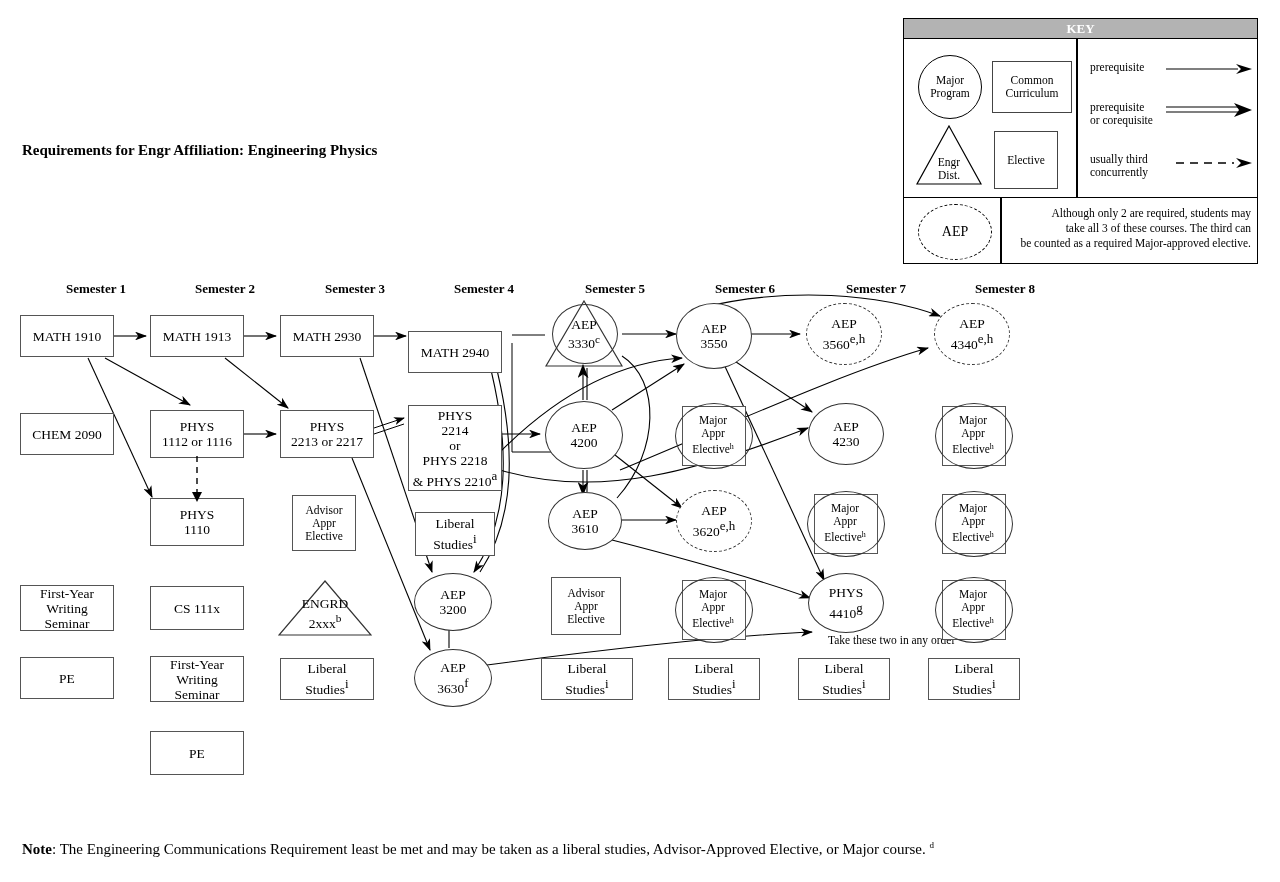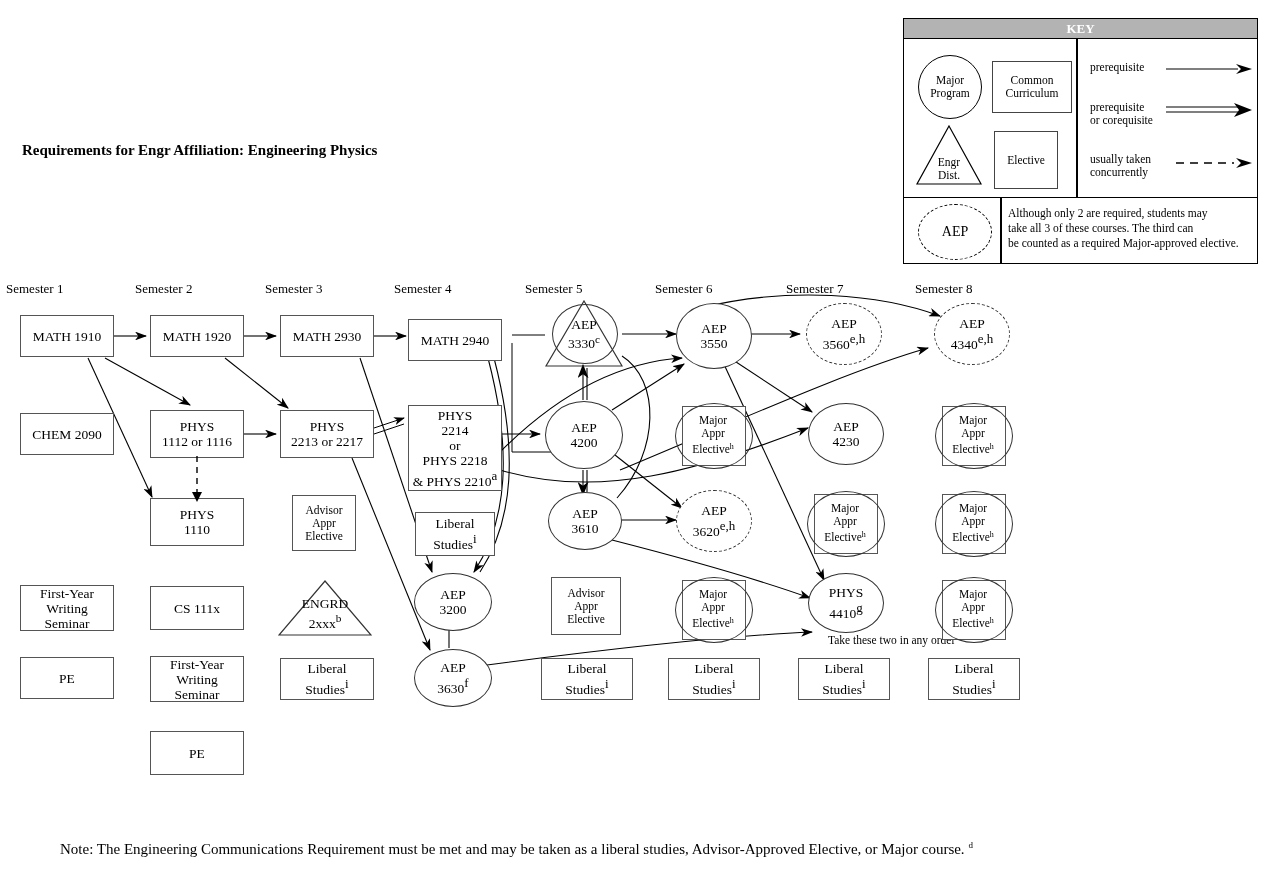--- a/index.html
+++ b/index.html
@@ -6,25 +6,25 @@
   body{width:1280px;height:882px;position:relative;overflow:hidden;
        font-family:"Liberation Serif",serif;color:#000;}
   #canvas{position:absolute;left:0;top:0;width:1280px;height:882px;}
   svg#edges{position:absolute;left:0;top:0;width:1280px;height:882px;pointer-events:none;}
 
   
   .title{position:absolute;left:22px;top:88px;font-size:22px;font-weight:bold;letter-spacing:.2px;}
   .subtitle{position:absolute;left:22px;top:142px;font-size:15px;font-weight:bold;}
   .reqtext{position:absolute;left:22px;top:185px;font-size:15px;line-height:22px;white-space:pre-line;}
   .footnote{position:absolute;left:22px;top:840px;font-size:15px;}
-  .footnote b{font-weight:normal;margin-left:38px;}
+  .footnote b{font-weight:bold;}
   .footnote sup{font-size:9px;}
 
   
-  .sem-head{position:absolute;font-size:13px;font-weight:normal;text-align:left;width:120px;}
+  .sem-head{position:absolute;font-size:13px;font-weight:bold;text-align:right;width:120px;}
 
   
   .node{position:absolute;box-sizing:border-box;display:flex;align-items:center;
         justify-content:center;text-align:center;font-size:13.5px;line-height:15px;}
   .node .lbl{position:relative;z-index:2;white-space:pre-line;}
   .node sup{font-size:13px;vertical-align:super;}
 
   .box{border:1px solid #555;background:#fff;}
   .circ{border:1px solid #333;border-radius:50%;background:#fff;}
   .dashcirc{border:1.4px dashed #333;border-radius:50%;background:#fff;}
@@ -66,21 +66,21 @@
        display:flex;align-items:center;justify-content:center;text-align:center;font-size:11.5px;line-height:13px;}
   #key .ktri{position:absolute;left:12px;top:86px;width:66px;height:60px;}
   #key .ktri .lbl{position:absolute;left:0;right:0;bottom:3px;text-align:center;font-size:11.5px;line-height:13px;}
   #key .kbox2{position:absolute;left:90px;top:92px;width:62px;height:56px;border:1px solid #444;
        display:flex;align-items:center;justify-content:center;font-size:11.5px;}
   #key .klegend{position:absolute;left:186px;font-size:11.5px;line-height:13px;}
   #key .krow2{position:relative;height:66px;}
   #key .kdash{position:absolute;left:14px;top:6px;width:72px;height:54px;border:1.4px dashed #000;
        border-radius:50%;display:flex;align-items:center;justify-content:center;font-size:14px;}
   #key .kdiv2{position:absolute;left:96px;top:0;bottom:0;width:1.5px;background:#000;}
-  #key .knote{position:absolute;left:104px;top:8px;right:6px;font-size:11.5px;line-height:15px;white-space:pre-line;}
+  #key .knote{position:absolute;left:104px;top:8px;right:6px;font-size:11.5px;line-height:15px;white-space:pre-line;text-align:right;}
 </style>
 </head>
 <body>
 
 <div id="canvas">
 
   <svg id="edges" viewBox="0 0 1280 882">
     <defs>
       <marker id="ah" markerWidth="11" markerHeight="8" refX="10" refY="4" orient="auto">
         <path d="M0,0 L11,4 L0,8 L3,4 Z" fill="#000"></path>
@@ -157,21 +157,21 @@
       <path d="M620,470 C740,420 850,370 928,348"></path>
 
       <path d="M612,540 C690,560 760,580 810,598"></path>
 
       <path d="M487,665 C600,650 720,636 812,632"></path>
     </g>
   </svg>
 
   <div class="subtitle">Requirements for Engr Affiliation:  Engineering Physics</div>
 
-  <div class="footnote"><b>Note</b><span>: The Engineering Communications Requirement must be met and may be taken as a liberal studies, Advisor-Approved Elective, or Major course. </span><sup>d</sup></div>
+  <div class="footnote"><b>Note</b><span>: The Engineering Communications Requirement least be met and may be taken as a liberal studies, Advisor-Approved Elective, or Major course. </span><sup>d</sup></div>
 
   <div class="sem-head" style="left:6px;top:281px">Semester 1</div>
   <div class="sem-head" style="left:135px;top:281px">Semester 2</div>
   <div class="sem-head" style="left:265px;top:281px">Semester 3</div>
   <div class="sem-head" style="left:394px;top:281px">Semester 4</div>
   <div class="sem-head" style="left:525px;top:281px">Semester 5</div>
   <div class="sem-head" style="left:655px;top:281px">Semester 6</div>
   <div class="sem-head" style="left:786px;top:281px">Semester 7</div>
   <div class="sem-head" style="left:915px;top:281px">Semester 8</div>
 
@@ -186,21 +186,21 @@
   <div class="node box" style="left:20px;top:585px;width:94px;height:46px">
       <span class="lbl">First-Year
 Writing
 Seminar</span>
     </div>
   <div class="node box" style="left:20px;top:657px;width:94px;height:42px">
       <span class="lbl">PE</span>
     </div>
 
   <div class="node box" style="left:150px;top:315px;width:94px;height:42px">
-      <span class="lbl">MATH 1920</span>
+      <span class="lbl">MATH 1913</span>
     </div>
   <div class="node box" style="left:150px;top:410px;width:94px;height:48px">
       <span class="lbl">PHYS
 1112 or 1116</span>
     </div>
   <div class="node box" style="left:150px;top:498px;width:94px;height:48px">
       <span class="lbl">PHYS
 1110</span>
     </div>
   <div class="node box" style="left:150px;top:586px;width:94px;height:44px">
@@ -239,21 +239,21 @@
       </svg>
     <span class="lbl"><span>ENGRD
 2xxx</span><sup>b</sup></span>
   </div>
 
   <div class="node box" style="left:280px;top:658px;width:94px;height:42px">
       <span class="lbl"><span>Liberal
 Studies</span><sup>i</sup></span>
     </div>
 
-  <div class="node box" style="left:408px;top:319px;width:94px;height:42px">
+  <div class="node box" style="left:408px;top:331px;width:94px;height:42px">
       <span class="lbl">MATH 2940</span>
     </div>
   <div class="node box" style="left:408px;top:405px;width:94px;height:86px">
       <span class="lbl"><span>PHYS
 2214
 or
 PHYS 2218
 &amp; PHYS 2210</span><sup>a</sup></span>
     </div>
   <div class="node box" style="left:415px;top:512px;width:80px;height:44px">
@@ -418,21 +418,21 @@
         <path d="M70,1 L86,6 L70,11 L75,6 Z" fill="#000"></path>
       </svg>
 
       <div class="klegend" style="top:62px;white-space:pre-line">prerequisite
 or corequisite</div>
       <svg style="position:absolute;left:262px;top:64px;width:86px;height:14px" viewBox="0 0 86 14">
         <path d="M0,4 L72,4 M0,9 L72,9" stroke="#000" stroke-width="1.1" fill="none"></path>
         <path d="M68,0 L86,7 L68,14 L73,7 Z" fill="#000"></path>
       </svg>
 
-      <div class="klegend" style="top:114px;white-space:pre-line">usually taken
+      <div class="klegend" style="top:114px;white-space:pre-line">usually third
 concurrently</div>
       <svg style="position:absolute;left:272px;top:118px;width:76px;height:12px" viewBox="0 0 76 12">
         <path d="M0,6 L58,6" stroke="#000" stroke-width="1.6" stroke-dasharray="8,6" fill="none"></path>
         <path d="M60,1 L76,6 L60,11 L65,6 Z" fill="#000"></path>
       </svg>
     </div>
 
     <div class="krow2">
       <div class="kdash">AEP</div>
       <div class="kdiv2"></div>

